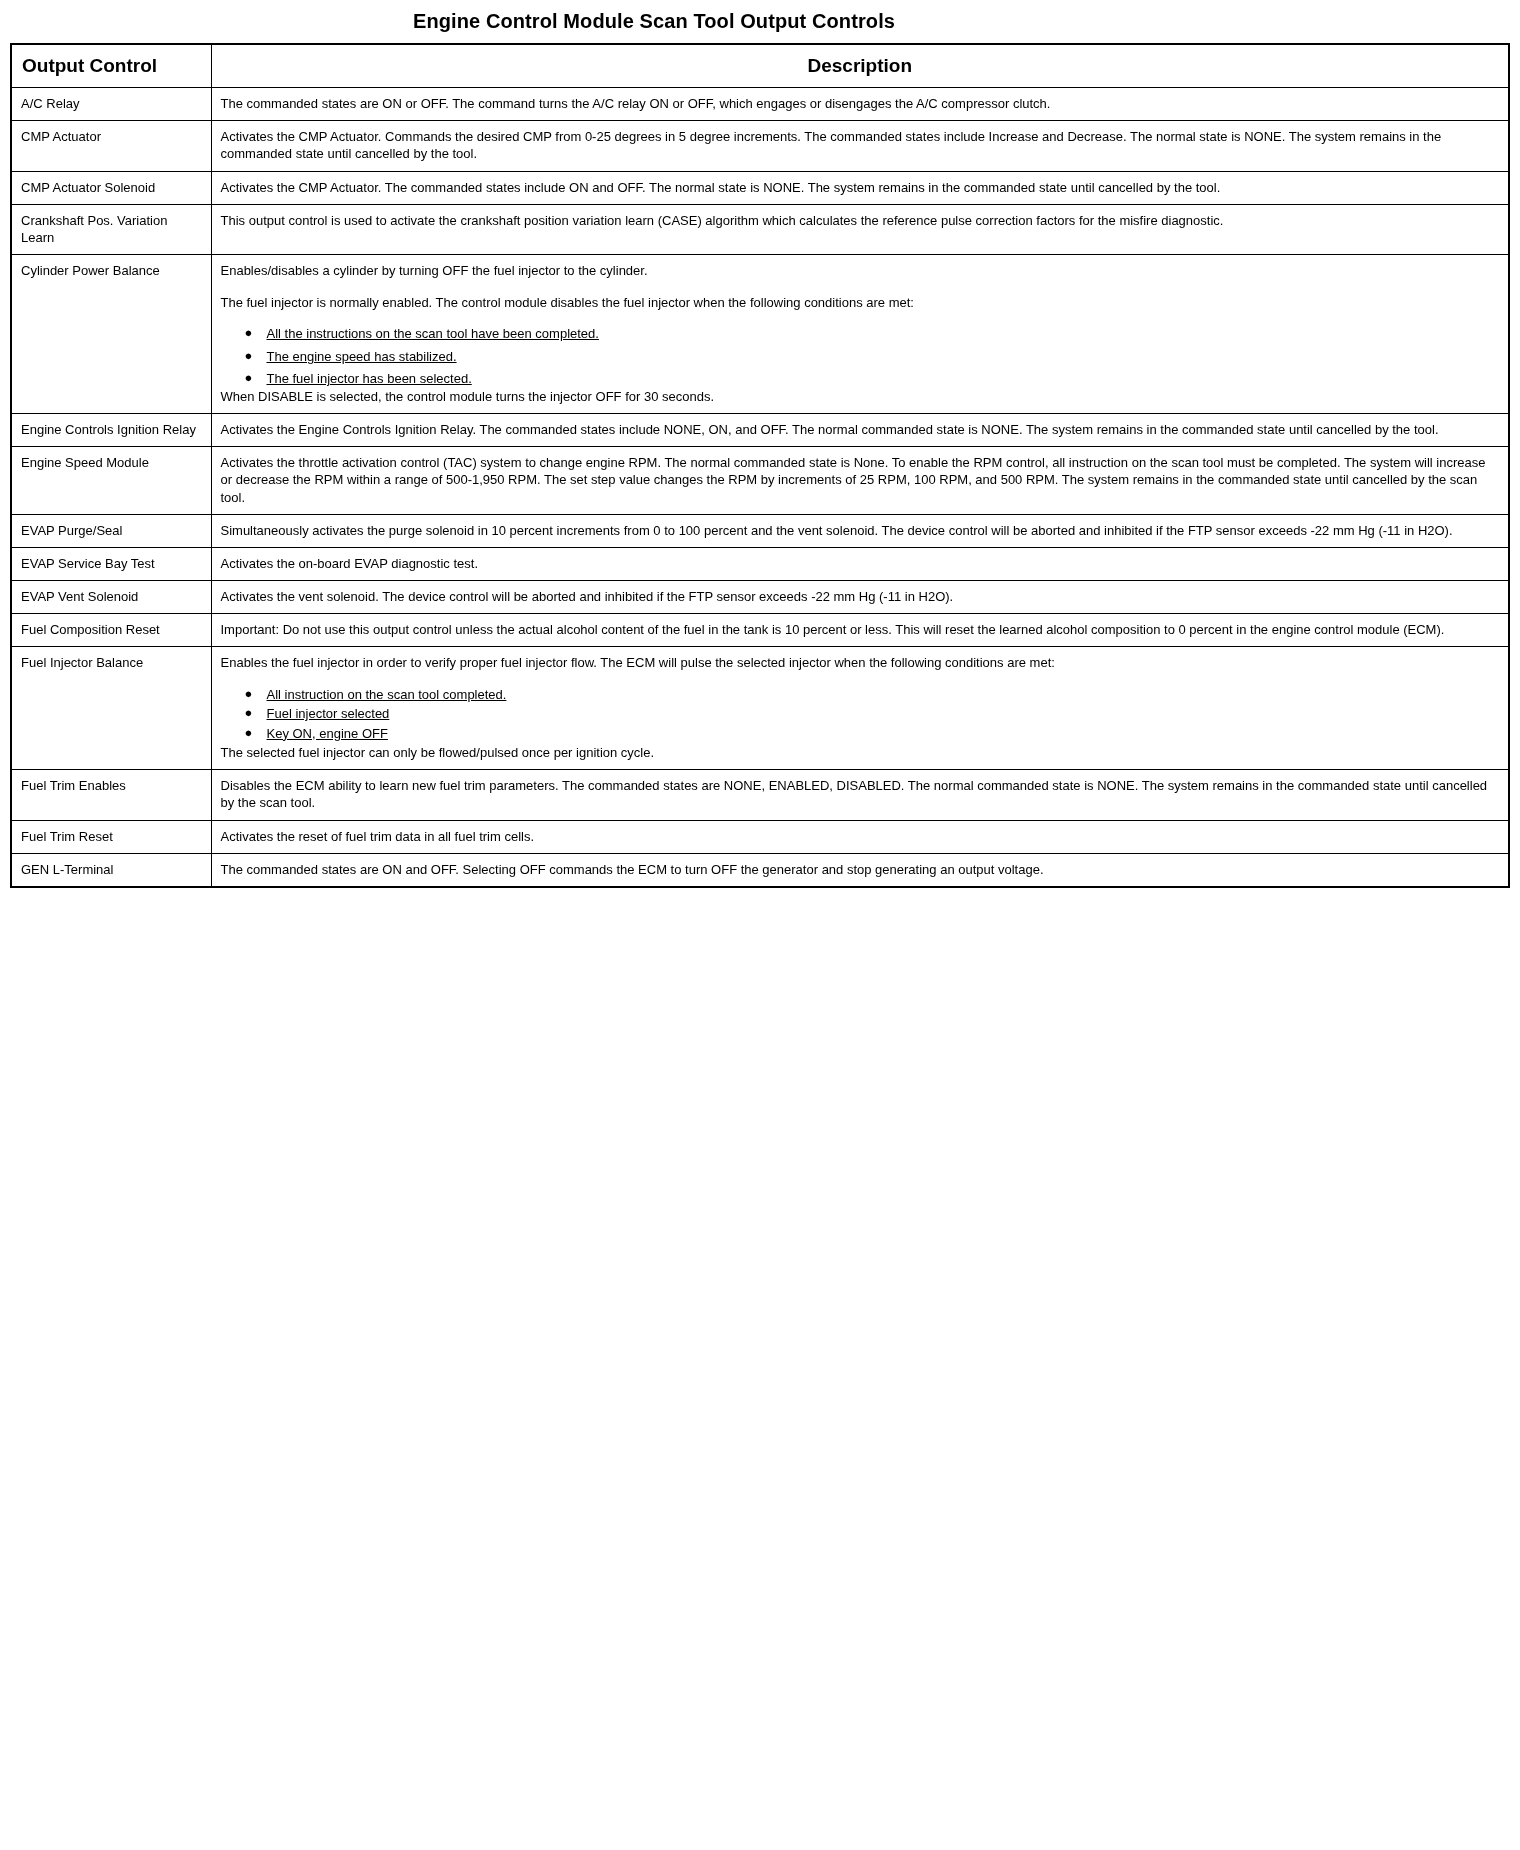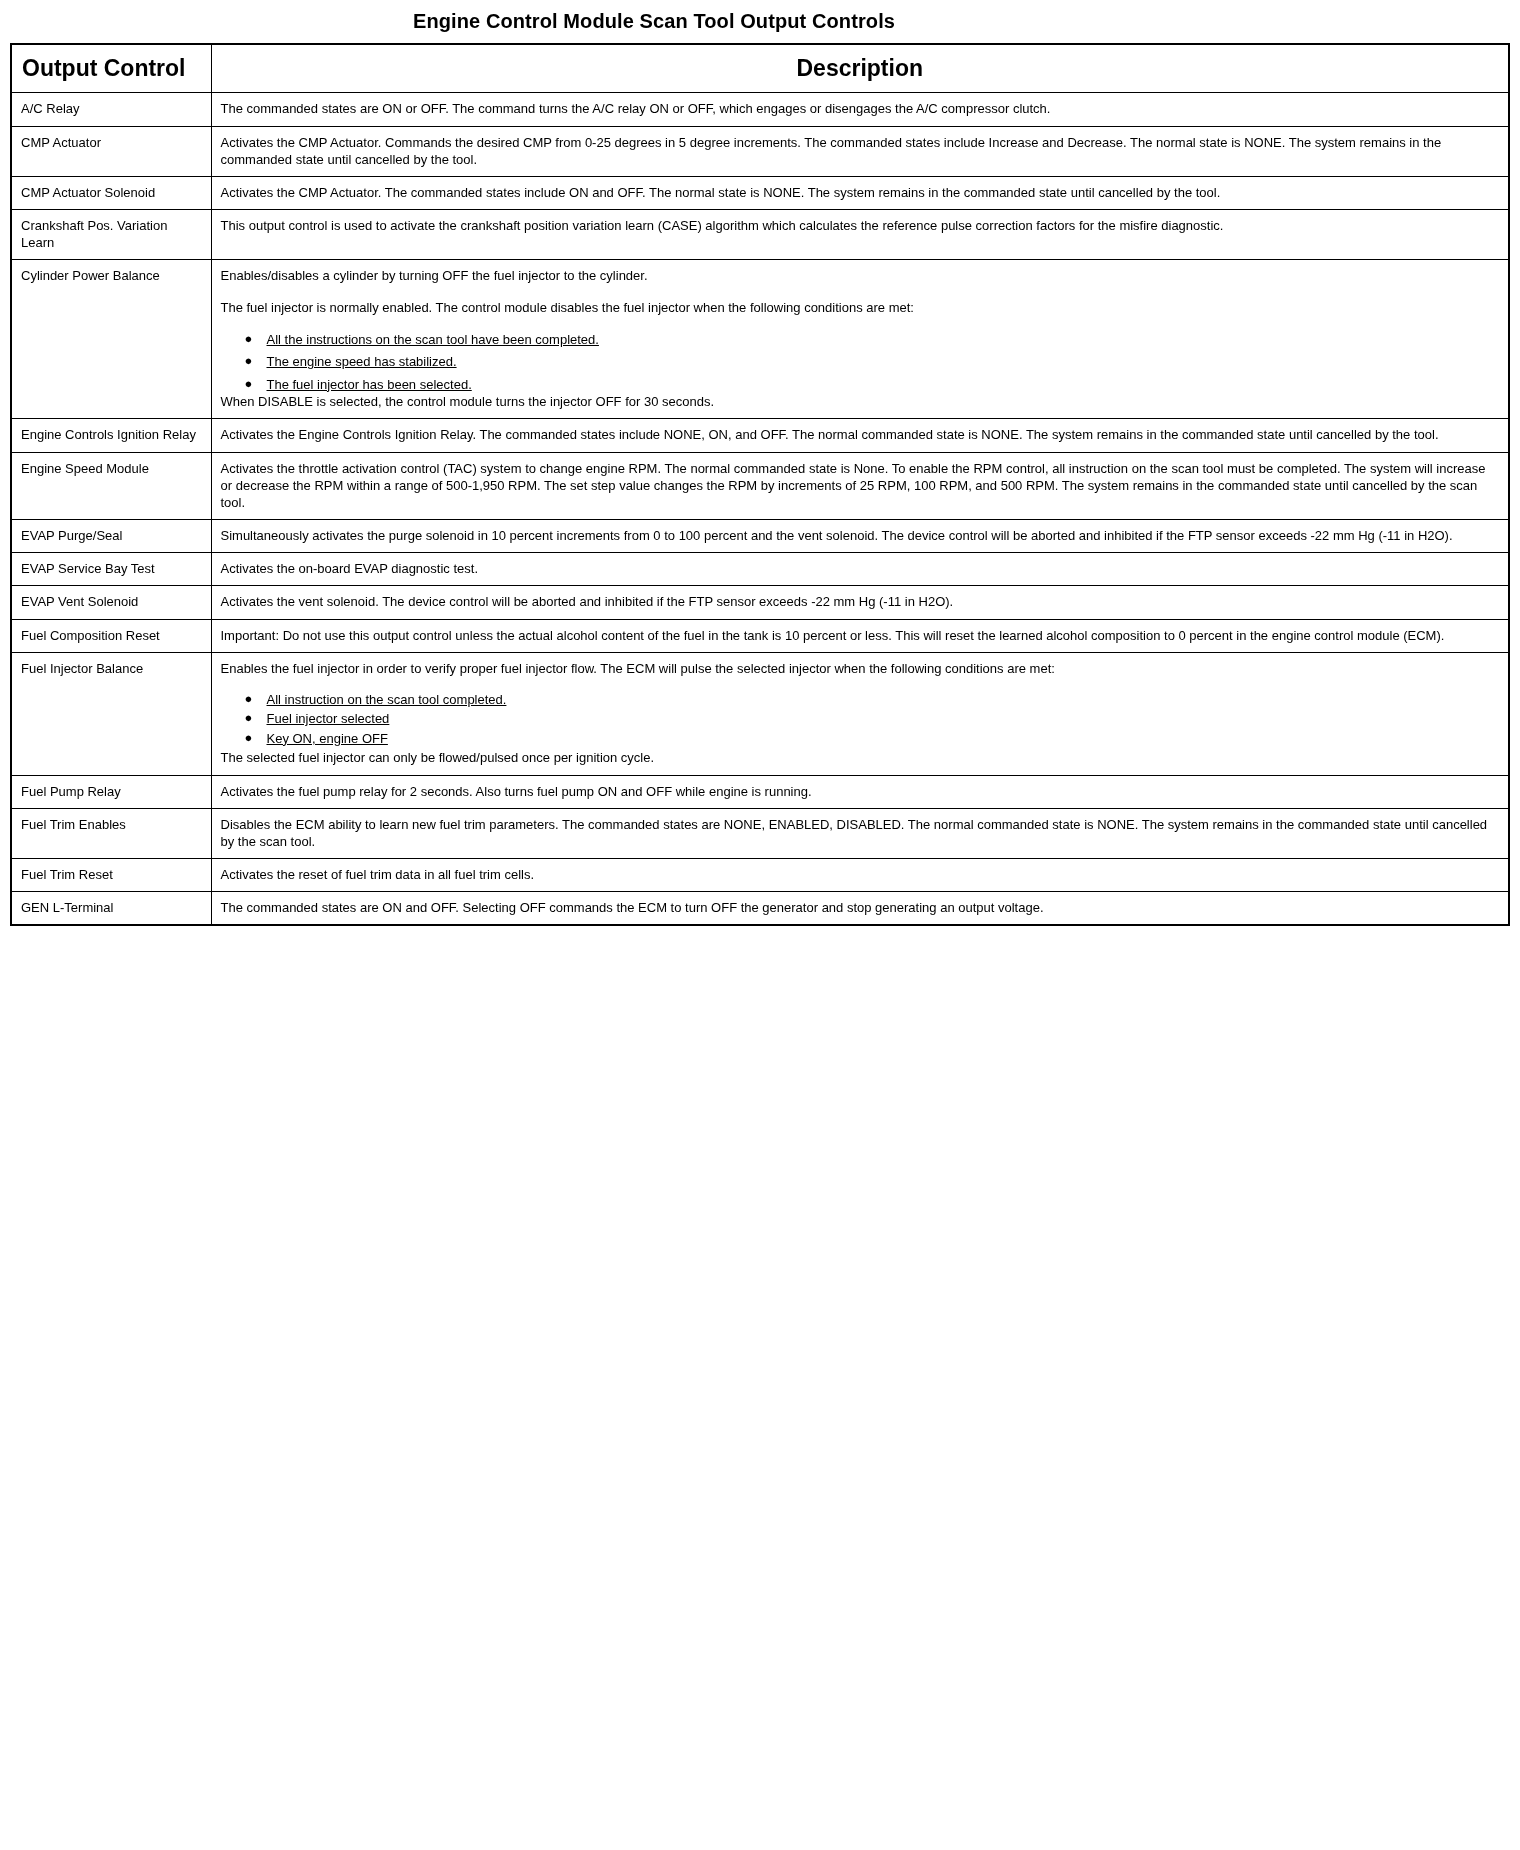--- a/index.html
+++ b/index.html
@@ -35,21 +35,21 @@
   table.controls th, table.controls td {
     border: 1.5px solid #000;
     vertical-align: top;
     padding: 7px 9px 8px 9px;
     font-size: 13px;
     line-height: 1.32;
   }
   table.controls thead th {
     text-align: center;
     font-weight: bold;
-    font-size: 23px;
+    font-size: 19px;
     padding: 8px 6px 9px 6px;
   }
   table.controls thead th.left {
     text-align: left;
     padding-left: 10px;
   }
   td.name {
     font-size: 17.5px;
     line-height: 1.34;
   }
@@ -180,26 +180,20 @@
             <p>Enables the fuel injector in order to verify proper fuel injector flow. The ECM will pulse the selected injector when the following conditions are met:</p>
             <ul class="tight">
               <li>All instruction on the scan tool completed.</li>
               <li>Fuel injector selected</li>
               <li>Key ON, engine OFF</li>
             </ul>
             <p>The selected fuel injector can only be flowed/pulsed once per ignition cycle.</p>
           </td>
         </tr>
         <tr>
-          <td class="name">Fuel Pump Relay</td>
-          <td class="desc vmid">
-            <p>Activates the fuel pump relay for 2 seconds. Also turns fuel pump ON and OFF while engine is running.</p>
-          </td>
-        </tr>
-        <tr>
           <td class="name">Fuel Trim Enables</td>
           <td class="desc">
             <p>Disables the ECM ability to learn new fuel trim parameters. The commanded states are NONE, ENABLED, DISABLED. The normal commanded state is NONE. The system remains in the commanded state until cancelled by the scan tool.</p>
           </td>
         </tr>
         <tr>
           <td class="name">Fuel Trim Reset</td>
           <td class="desc">
             <p>Activates the reset of fuel trim data in all fuel trim cells.</p>
           </td>

